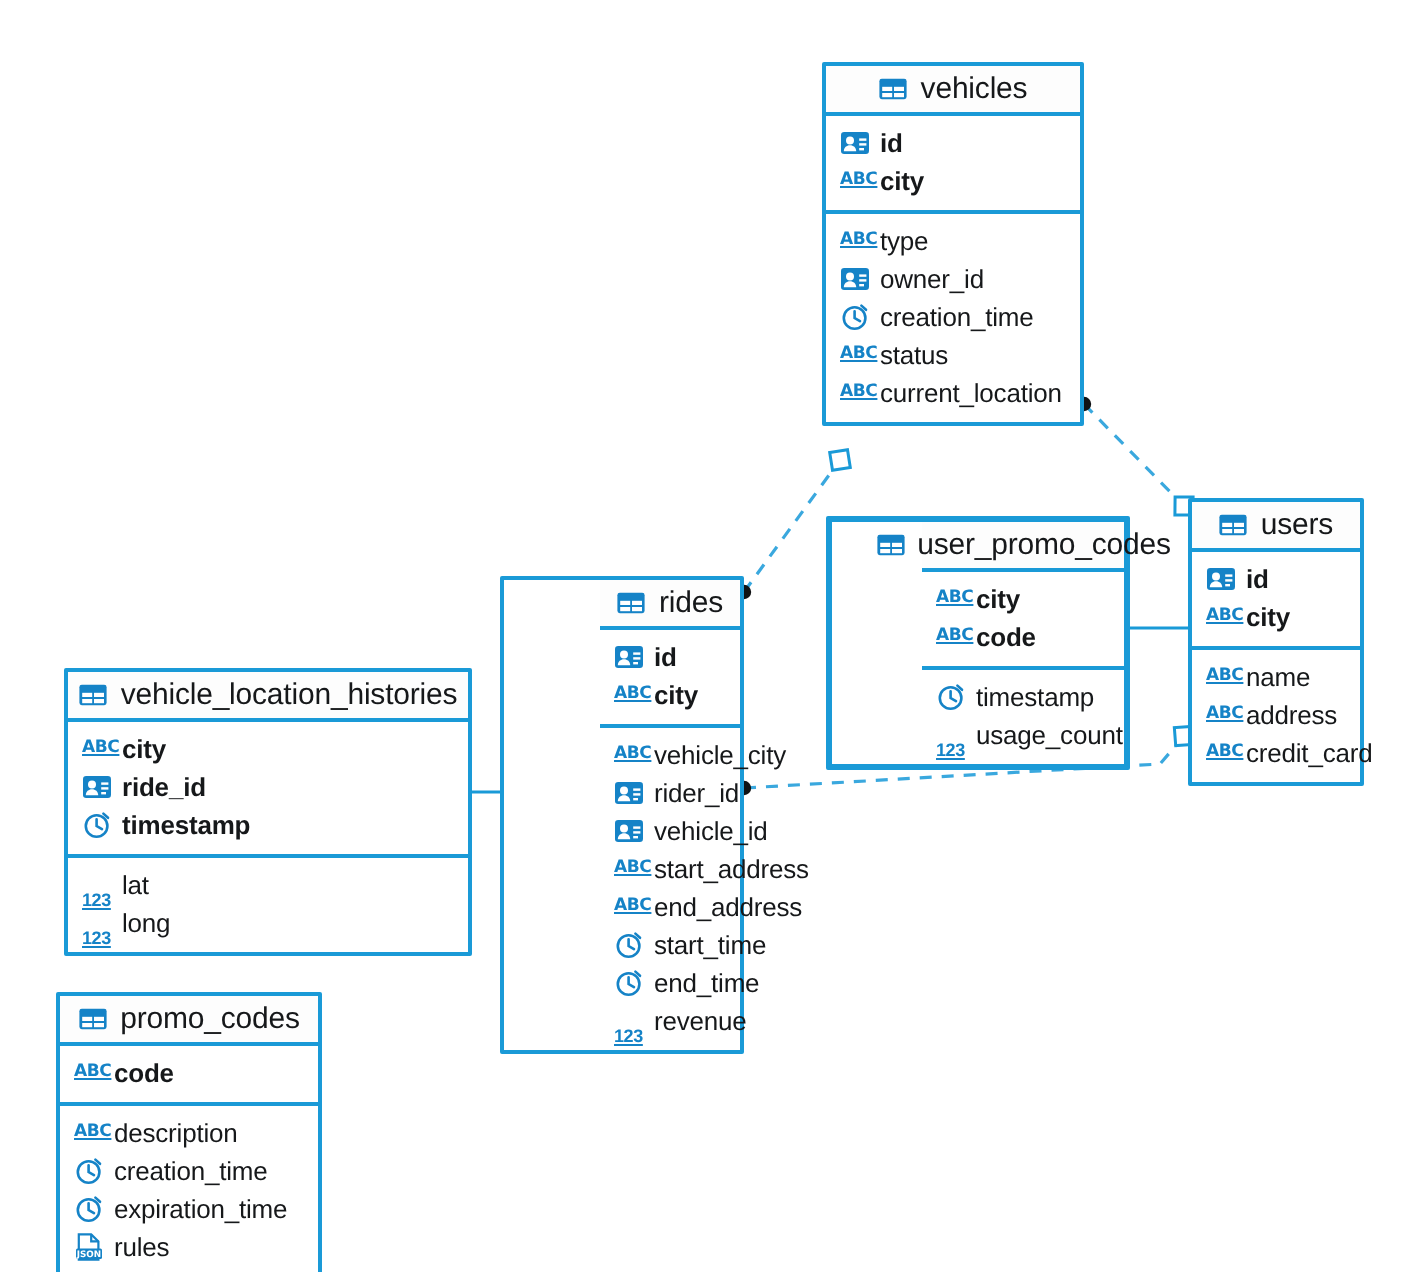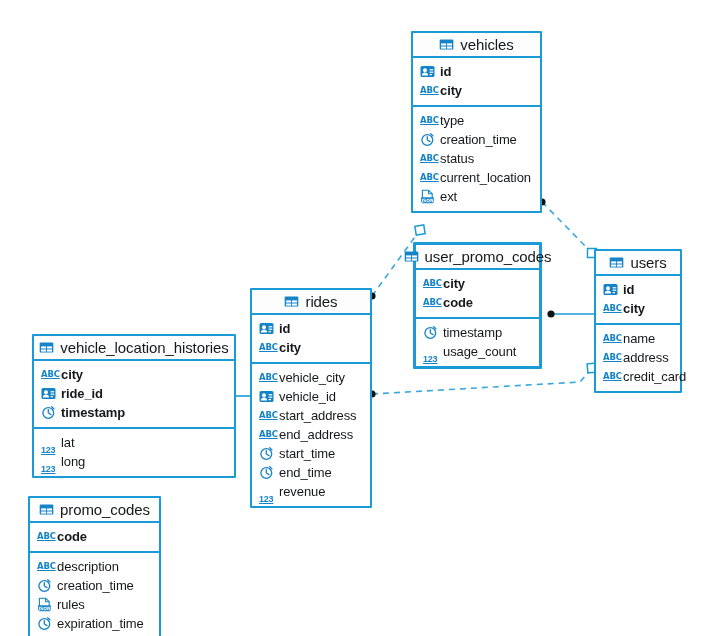--- a/index.html
+++ b/index.html
@@ -193,49 +193,51 @@
           </div>
         </div>
         <div class="tbl-section">
           <div class="field-row">
             <span class="ic ic-abc">ABC</span>
             <span class="field-name">type</span>
           </div>
           <div class="field-row">
             <span class="ic">
               <svg width="15" height="15" viewBox="0 0 15 15">
+                <rect x="0.5" y="2" width="14" height="11" rx="1.6" fill="#1583c7"></rect>
+                <circle cx="5" cy="6.3" r="2" fill="#ffffff"></circle>
+                <path d="M1.9 11.6c0-1.9 1.4-3 3.1-3s3.1 1.1 3.1 3z" fill="#ffffff"></path>
+                <rect x="9.6" y="5.2" width="3.6" height="1.2" fill="#ffffff"></rect>
+                <rect x="9.6" y="7.6" width="3.6" height="1.2" fill="#ffffff"></rect>
+                <rect x="9.6" y="10" width="2.4" height="1.2" fill="#ffffff"></rect>
+              </svg>
+            </span>
+            <span class="field-name">owner_id</span>
+          </div>
+          <div class="field-row">
+            <span class="ic">
+              <svg width="15" height="15" viewBox="0 0 15 15">
                 <circle cx="7.3" cy="8" r="5.4" fill="none" stroke="#1583c7" stroke-width="1.3"></circle>
                 <path d="M7.3 4.6 V8 L10 9.6" fill="none" stroke="#1583c7" stroke-width="1.3" stroke-linecap="round"></path>
                 <path d="M10.7 1.8 l2.3 2.1" stroke="#1583c7" stroke-width="1.3" stroke-linecap="round"></path>
               </svg>
             </span>
             <span class="field-name">creation_time</span>
           </div>
           <div class="field-row">
             <span class="ic ic-abc">ABC</span>
             <span class="field-name">status</span>
           </div>
           <div class="field-row">
             <span class="ic ic-abc">ABC</span>
             <span class="field-name">current_location</span>
           </div>
-          <div class="field-row">
-            <span class="ic">
-              <svg width="15" height="15" viewBox="0 0 15 15">
-                <path d="M2.4 1.2 h6.2 l3.6 3.5 v9.1 h-9.8 z" fill="#ffffff" stroke="#1583c7" stroke-width="1.1"></path>
-                <path d="M8.6 1.2 v3.5 h3.6" fill="none" stroke="#1583c7" stroke-width="1.1"></path>
-                <rect x="1" y="8.3" width="13" height="5.2" rx="0.8" fill="#1583c7"></rect>
-                <text x="7.5" y="12.5" font-size="4.4" font-family="DejaVu Sans, sans-serif" font-weight="bold" fill="#ffffff" text-anchor="middle">JSON</text>
-              </svg>
-            </span>
-            <span class="field-name">ext</span>
-          </div>
         </div>
       </div>
-      <div class="table-card emphasis" style="left: 413px; top: 242px; width: 129px;">
+      <div class="table-card emphasis" style="left: 413px; top: 258px; width: 152px; padding-left: 45px;">
         <div class="tbl-header">
           <span class="ic">
             <svg width="15" height="15" viewBox="0 0 15 15">
               <rect x="0.7" y="2.4" width="13.6" height="10.2" rx="1.2" fill="#1583c7"></rect>
               <rect x="2.1" y="6.4" width="5" height="2.1" fill="#ffffff"></rect>
               <rect x="8" y="6.4" width="5" height="2.1" fill="#ffffff"></rect>
               <rect x="2.1" y="9.5" width="5" height="2.1" fill="#ffffff"></rect>
               <rect x="8" y="9.5" width="5" height="2.1" fill="#ffffff"></rect>
             </svg>
           </span>
@@ -308,21 +310,21 @@
           <div class="field-row">
             <span class="ic ic-abc">ABC</span>
             <span class="field-name">address</span>
           </div>
           <div class="field-row">
             <span class="ic ic-abc">ABC</span>
             <span class="field-name">credit_card</span>
           </div>
         </div>
       </div>
-      <div class="table-card" style="left: 250px; top: 288px; width: 122px;">
+      <div class="table-card" style="left: 250px; top: 288px; width: 122px; padding-left: 48px;">
         <div class="tbl-header">
           <span class="ic">
             <svg width="15" height="15" viewBox="0 0 15 15">
               <rect x="0.7" y="2.4" width="13.6" height="10.2" rx="1.2" fill="#1583c7"></rect>
               <rect x="2.1" y="6.4" width="5" height="2.1" fill="#ffffff"></rect>
               <rect x="8" y="6.4" width="5" height="2.1" fill="#ffffff"></rect>
               <rect x="2.1" y="9.5" width="5" height="2.1" fill="#ffffff"></rect>
               <rect x="8" y="9.5" width="5" height="2.1" fill="#ffffff"></rect>
             </svg>
           </span>
@@ -344,20 +346,33 @@
           </div>
           <div class="field-row pk">
             <span class="ic ic-abc">ABC</span>
             <span class="field-name">city</span>
           </div>
         </div>
         <div class="tbl-section">
           <div class="field-row">
             <span class="ic ic-abc">ABC</span>
             <span class="field-name">vehicle_city</span>
+          </div>
+          <div class="field-row">
+            <span class="ic">
+              <svg width="15" height="15" viewBox="0 0 15 15">
+                <rect x="0.5" y="2" width="14" height="11" rx="1.6" fill="#1583c7"></rect>
+                <circle cx="5" cy="6.3" r="2" fill="#ffffff"></circle>
+                <path d="M1.9 11.6c0-1.9 1.4-3 3.1-3s3.1 1.1 3.1 3z" fill="#ffffff"></path>
+                <rect x="9.6" y="5.2" width="3.6" height="1.2" fill="#ffffff"></rect>
+                <rect x="9.6" y="7.6" width="3.6" height="1.2" fill="#ffffff"></rect>
+                <rect x="9.6" y="10" width="2.4" height="1.2" fill="#ffffff"></rect>
+              </svg>
+            </span>
+            <span class="field-name">rider_id</span>
           </div>
           <div class="field-row">
             <span class="ic">
               <svg width="15" height="15" viewBox="0 0 15 15">
                 <rect x="0.5" y="2" width="14" height="11" rx="1.6" fill="#1583c7"></rect>
                 <circle cx="5" cy="6.3" r="2" fill="#ffffff"></circle>
                 <path d="M1.9 11.6c0-1.9 1.4-3 3.1-3s3.1 1.1 3.1 3z" fill="#ffffff"></path>
                 <rect x="9.6" y="5.2" width="3.6" height="1.2" fill="#ffffff"></rect>
                 <rect x="9.6" y="7.6" width="3.6" height="1.2" fill="#ffffff"></rect>
                 <rect x="9.6" y="10" width="2.4" height="1.2" fill="#ffffff"></rect>
@@ -482,35 +497,35 @@
                 <circle cx="7.3" cy="8" r="5.4" fill="none" stroke="#1583c7" stroke-width="1.3"></circle>
                 <path d="M7.3 4.6 V8 L10 9.6" fill="none" stroke="#1583c7" stroke-width="1.3" stroke-linecap="round"></path>
                 <path d="M10.7 1.8 l2.3 2.1" stroke="#1583c7" stroke-width="1.3" stroke-linecap="round"></path>
               </svg>
             </span>
             <span class="field-name">creation_time</span>
           </div>
           <div class="field-row">
             <span class="ic">
               <svg width="15" height="15" viewBox="0 0 15 15">
+                <circle cx="7.3" cy="8" r="5.4" fill="none" stroke="#1583c7" stroke-width="1.3"></circle>
+                <path d="M7.3 4.6 V8 L10 9.6" fill="none" stroke="#1583c7" stroke-width="1.3" stroke-linecap="round"></path>
+                <path d="M10.7 1.8 l2.3 2.1" stroke="#1583c7" stroke-width="1.3" stroke-linecap="round"></path>
+              </svg>
+            </span>
+            <span class="field-name">expiration_time</span>
+          </div>
+          <div class="field-row">
+            <span class="ic">
+              <svg width="15" height="15" viewBox="0 0 15 15">
                 <path d="M2.4 1.2 h6.2 l3.6 3.5 v9.1 h-9.8 z" fill="#ffffff" stroke="#1583c7" stroke-width="1.1"></path>
                 <path d="M8.6 1.2 v3.5 h3.6" fill="none" stroke="#1583c7" stroke-width="1.1"></path>
                 <rect x="1" y="8.3" width="13" height="5.2" rx="0.8" fill="#1583c7"></rect>
                 <text x="7.5" y="12.5" font-size="4.4" font-family="DejaVu Sans, sans-serif" font-weight="bold" fill="#ffffff" text-anchor="middle">JSON</text>
               </svg>
             </span>
             <span class="field-name">rules</span>
           </div>
-          <div class="field-row">
-            <span class="ic">
-              <svg width="15" height="15" viewBox="0 0 15 15">
-                <circle cx="7.3" cy="8" r="5.4" fill="none" stroke="#1583c7" stroke-width="1.3"></circle>
-                <path d="M7.3 4.6 V8 L10 9.6" fill="none" stroke="#1583c7" stroke-width="1.3" stroke-linecap="round"></path>
-                <path d="M10.7 1.8 l2.3 2.1" stroke="#1583c7" stroke-width="1.3" stroke-linecap="round"></path>
-              </svg>
-            </span>
-            <span class="field-name">expiration_time</span>
-          </div>
         </div>
       </div>
     </div>
 
 </div>
 
 </body></html>

